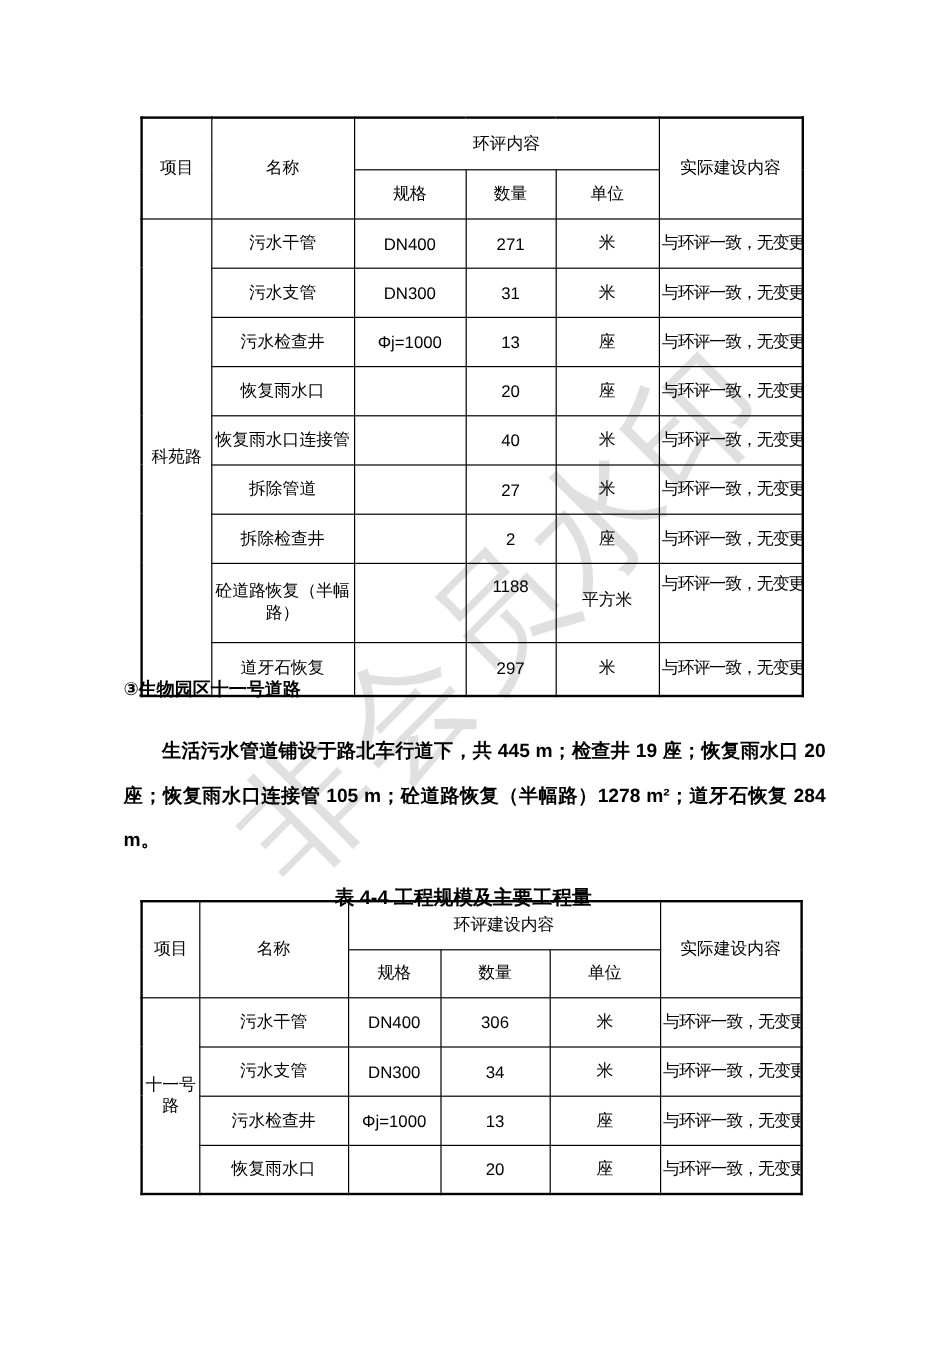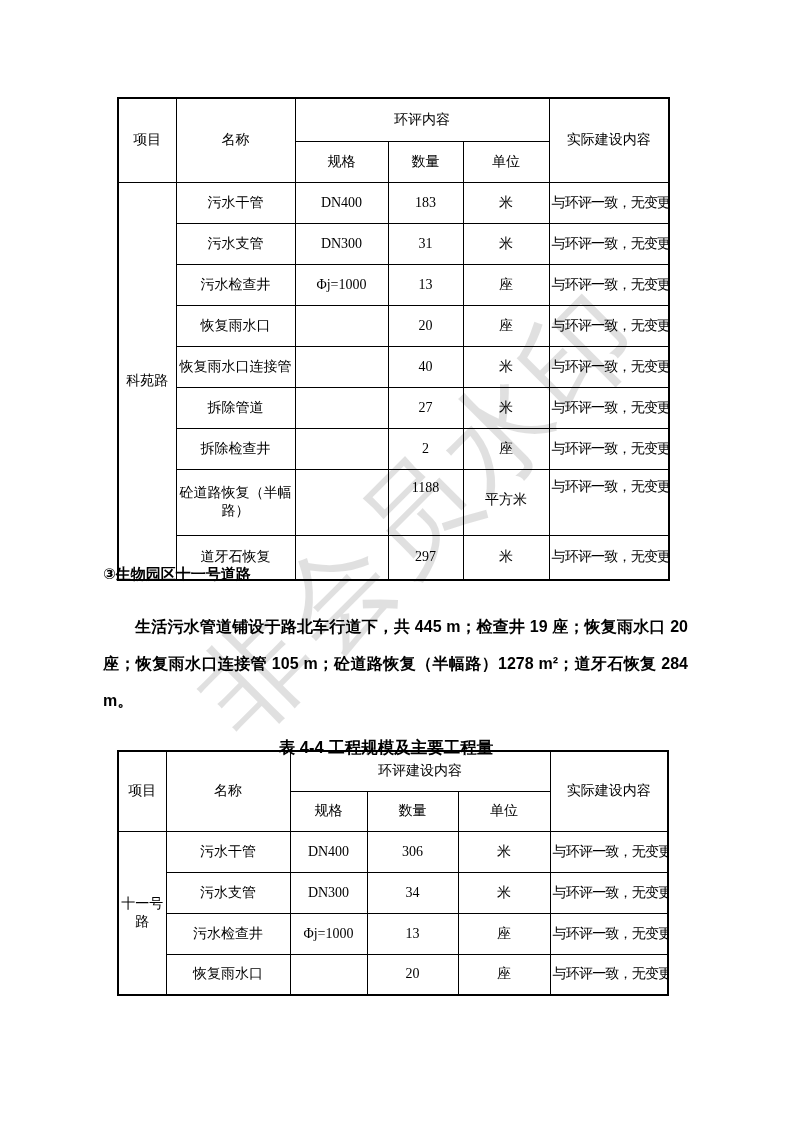--- a/index.html
+++ b/index.html
@@ -39,21 +39,21 @@
     border:1px solid #000;
     text-align:center;
     vertical-align:middle;
     font-size:14px;
     padding:0 2px;
     overflow:hidden;
   }
   table.t1{left:117px;top:97px;width:551px;}
   table.t2{left:117px;top:750px;width:550px;}
   td.hd{font-weight:normal;font-size:15px;}
-  td.num{font-size:13px;font-family:Liberation Serif, serif;}
+  td.num{font-size:13px;font-family:Liberation Sans, sans-serif;}
   td.actual{
     position:relative;
     font-size:13.5px;
     letter-spacing:-0.8px;
     white-space:nowrap;
     padding:0;
   }
   tr.hrow1-t1{height:43px;} tr.hrow2-t1{height:41px;}
   tr.drow{height:41px;}
   tr.drow-tall{height:66px;}
@@ -112,21 +112,21 @@
         <tr class="hrow2-t1">
           <td class="hd">规格</td>
           <td class="hd">数量</td>
           <td class="hd">单位</td>
         </tr>
 
         <tr class="drow">
           <td rowspan="9">科苑路</td>
           <td>污水干管</td>
           <td class="num">DN400</td>
-          <td class="num">183</td>
+          <td class="num">271</td>
           <td>米</td>
           <td class="actual"><span>与环评一致，无变更</span></td>
         </tr>
         <tr class="drow">
           <td>污水支管</td>
           <td class="num">DN300</td>
           <td class="num">31</td>
           <td>米</td>
           <td class="actual"><span>与环评一致，无变更</span></td>
         </tr>

